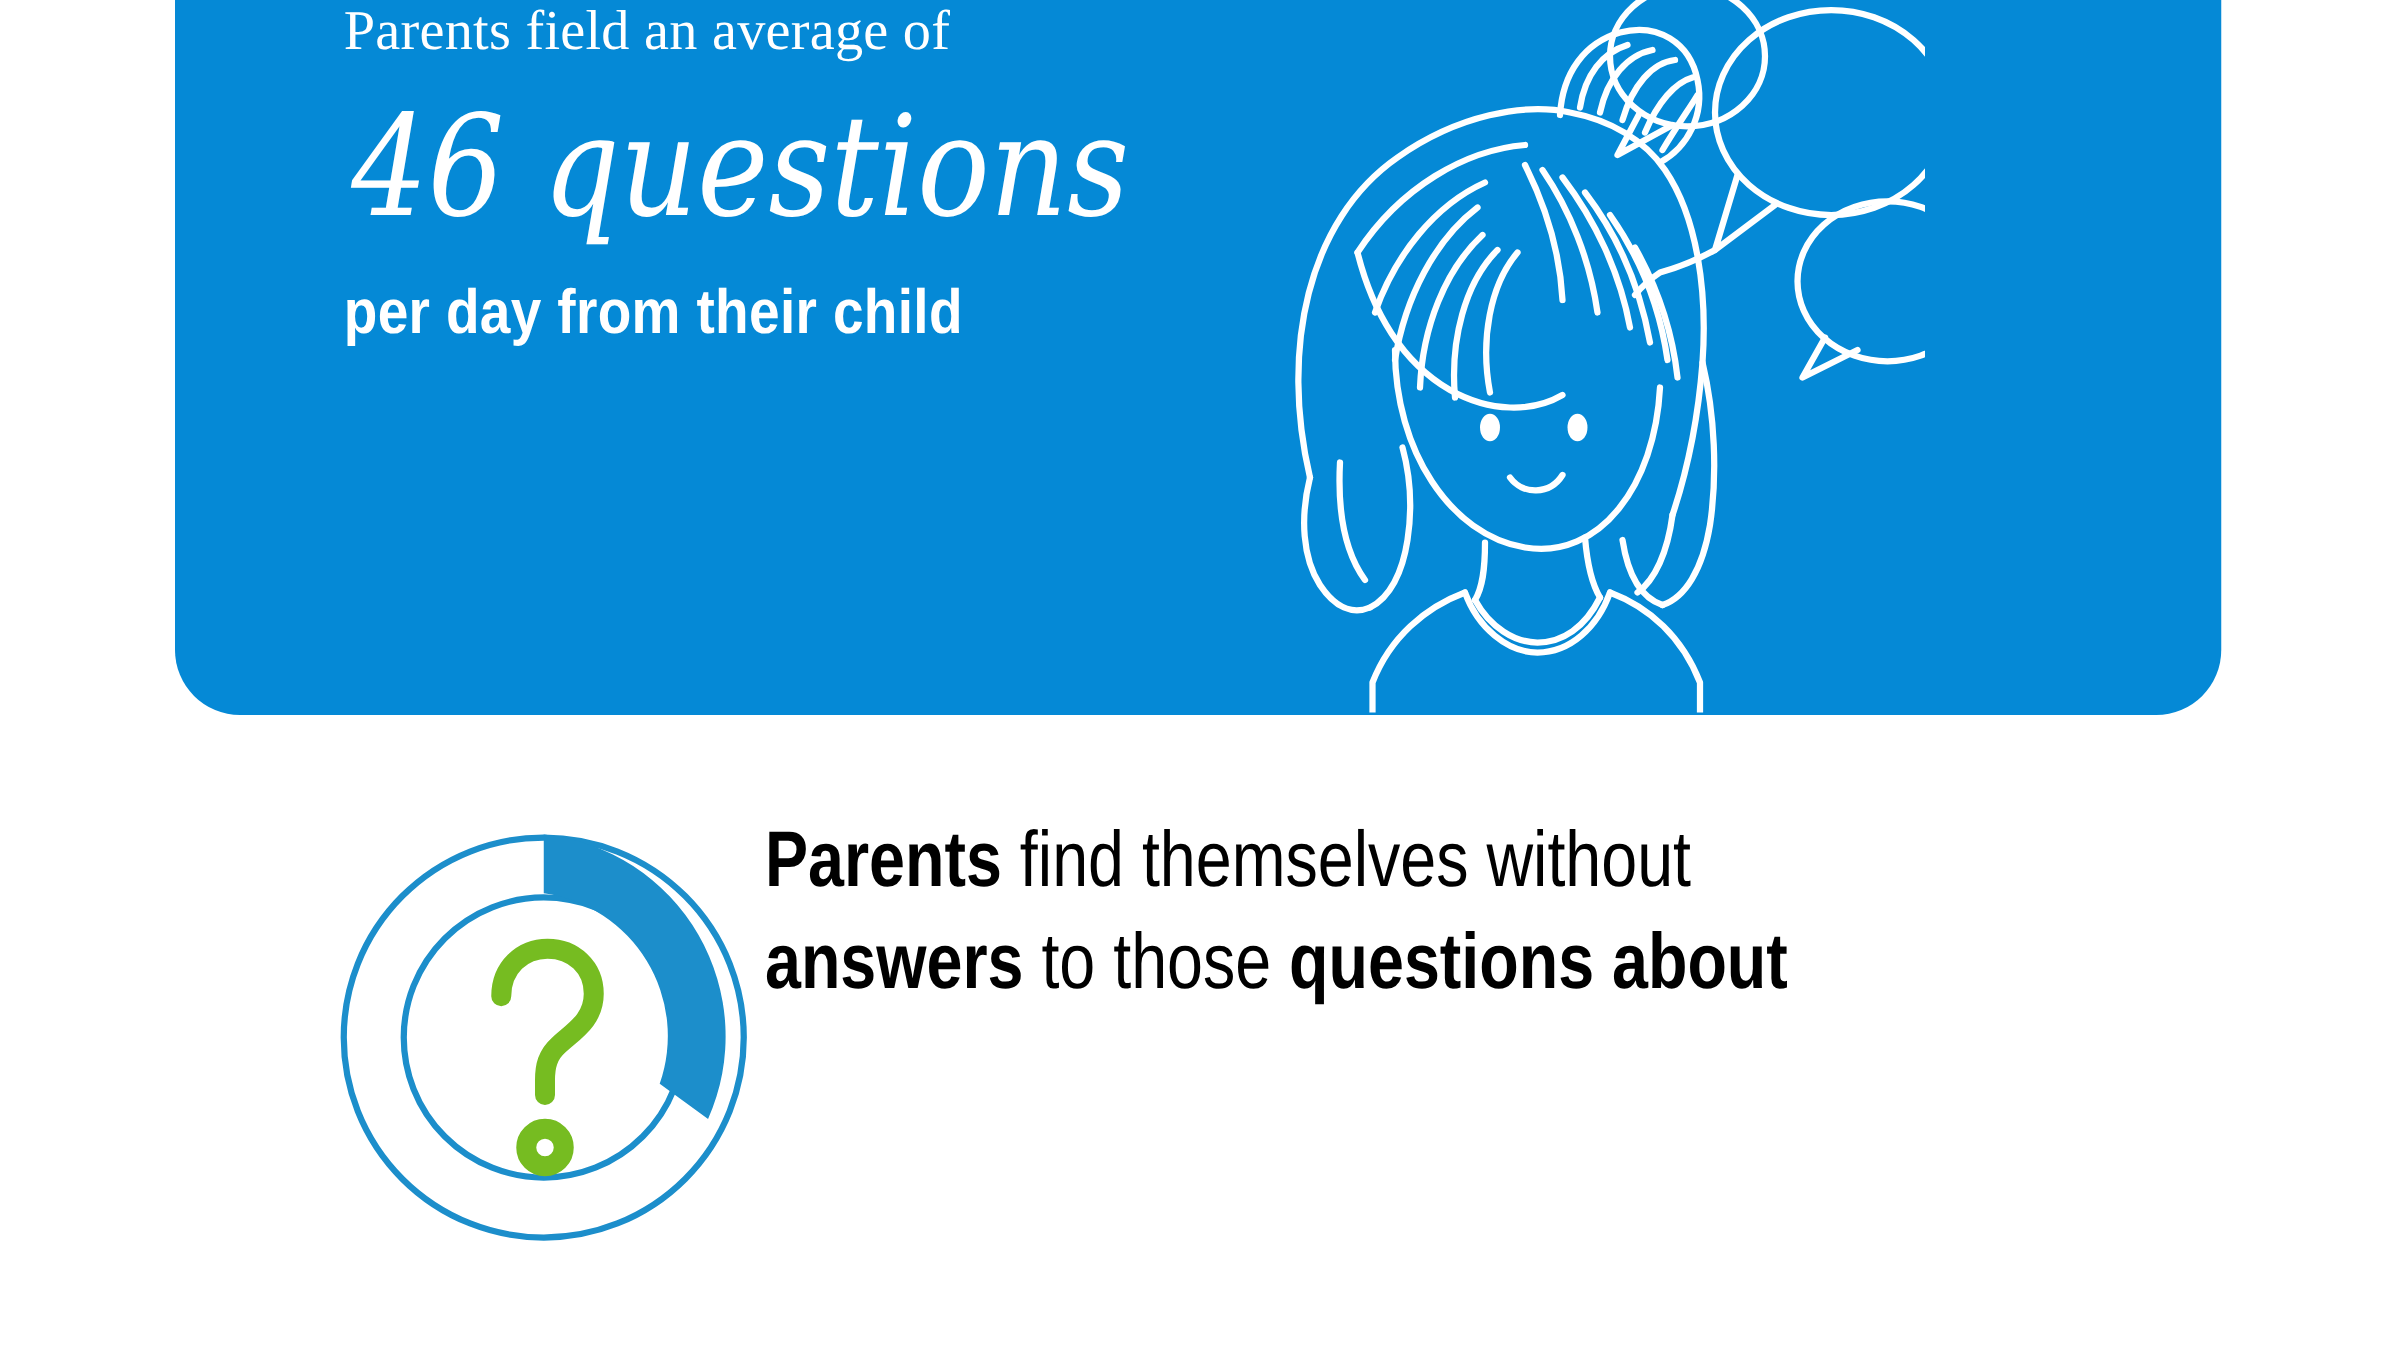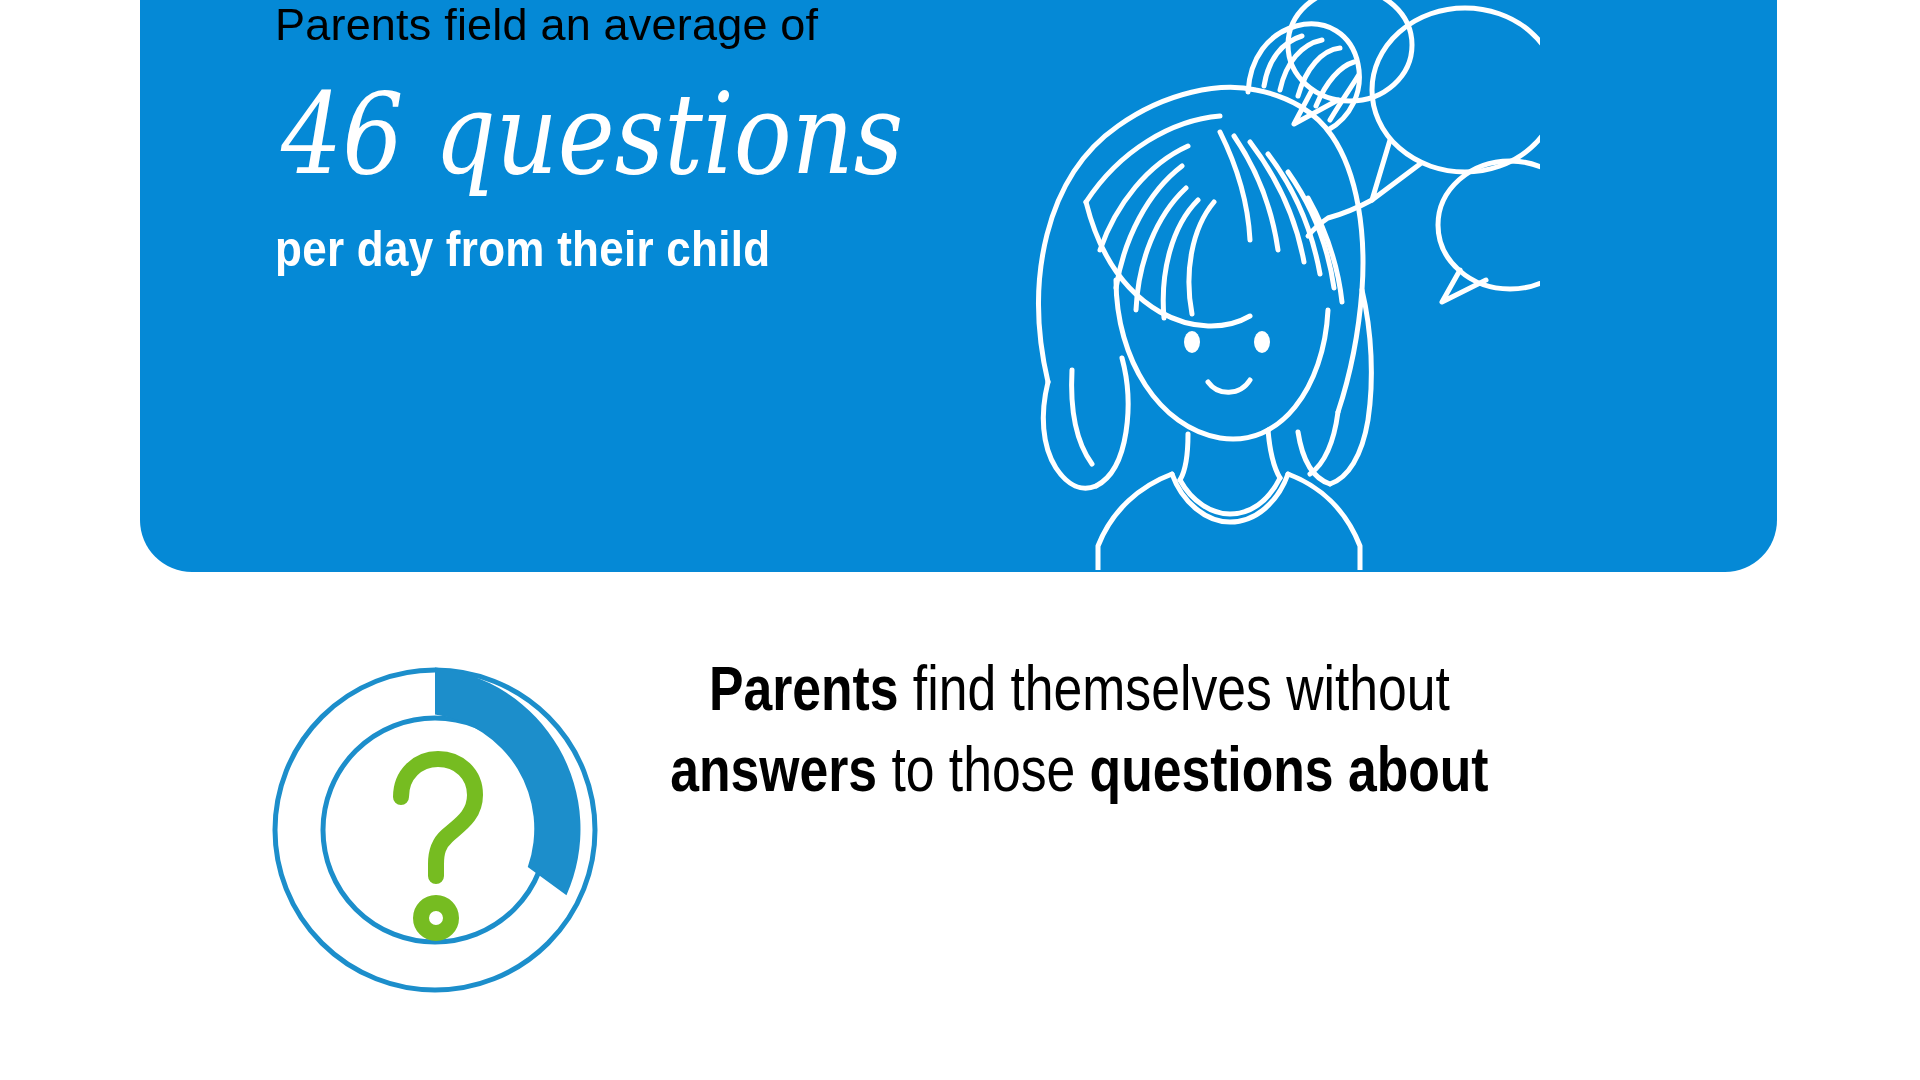--- a/index.html
+++ b/index.html
@@ -37,22 +37,22 @@
   }
 
   .hero-text {
     position: absolute;
     left: 135px;
     top: 60px;
     width: 760px;
   }
 
   .hero-line-1 {
-    color: #000000;
-    font-family: Liberation Sans, sans-serif;
+    color: #ffffff;
+    font-family: Liberation Serif, serif;
     font-size: 45px;
     font-weight: 300;
     letter-spacing: 0.2px;
     line-height: 1.1;
     white-space: nowrap;
   }
 
   .hero-line-2 {
     color: #ffffff;
     font-family: "DejaVu Serif", serif;
@@ -89,21 +89,20 @@
   }
   .hero-illustration svg { display: block; width: 100%; height: 100%; }
 
   
   .stat-row {
     position: absolute;
     left: 0;
     top: 620px;
     width: 1920px;
     height: 420px;
-    text-align: center;
   }
 
   .donut-wrap {
     position: absolute;
     left: 255px;
     top: 30px;
     width: 360px;
     height: 360px;
   }
   .donut-wrap svg { display: block; width: 100%; height: 100%; }

